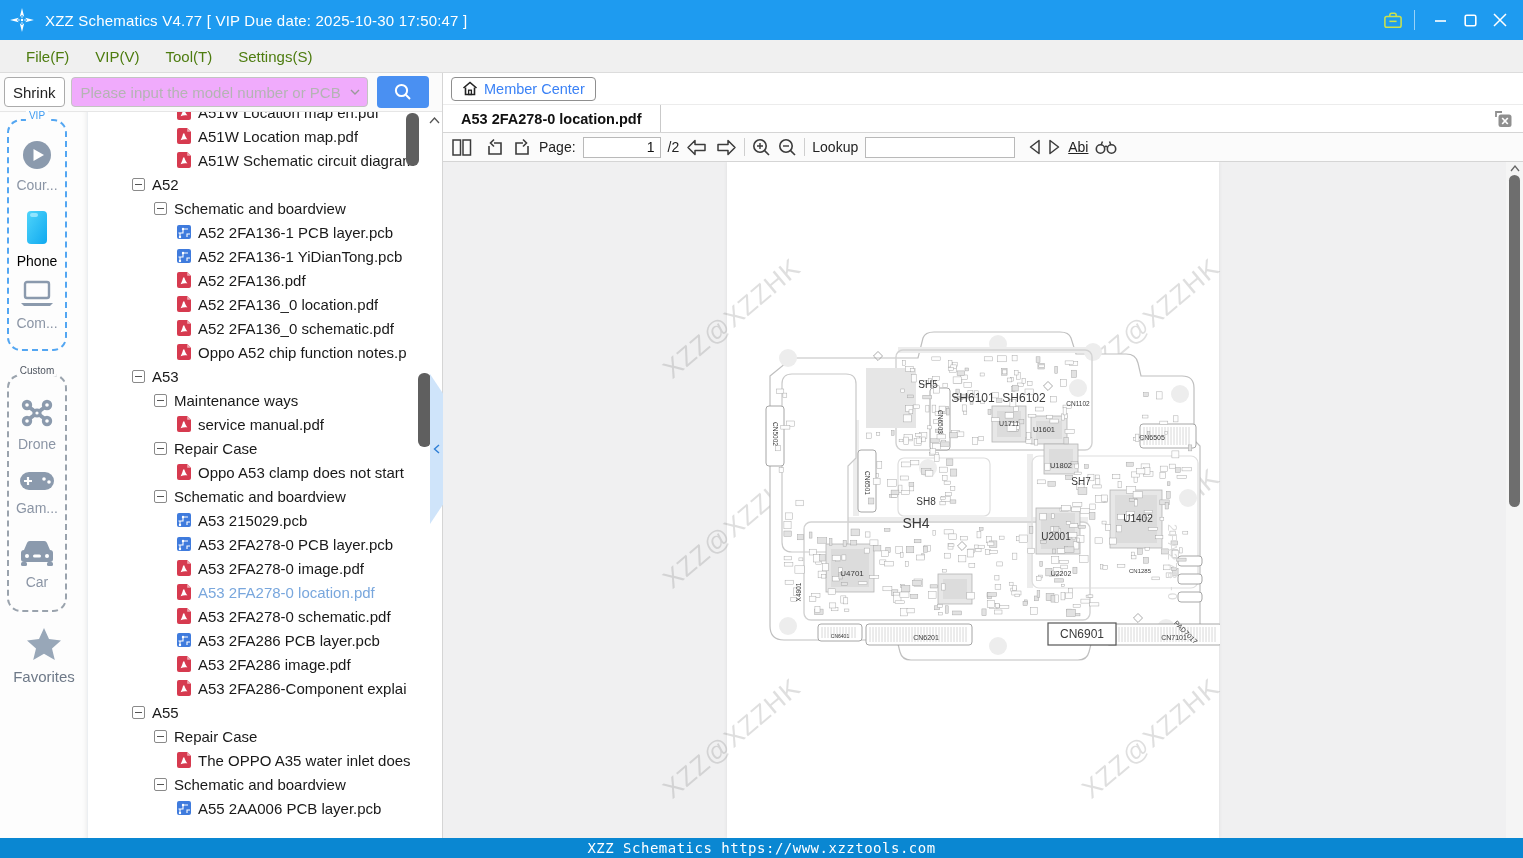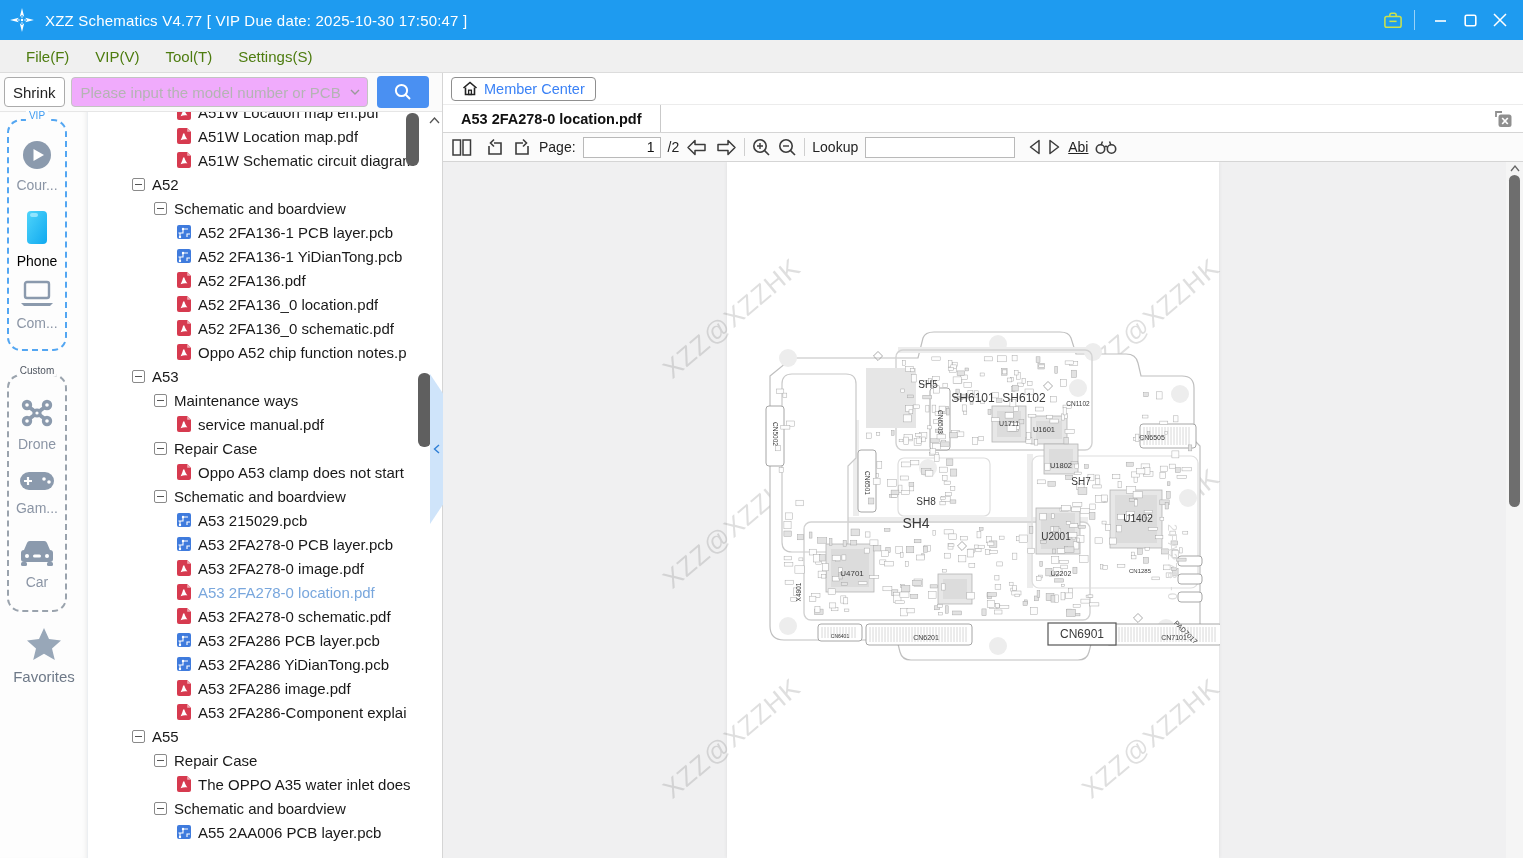--- a/index.html
+++ b/index.html
@@ -403,29 +403,20 @@
                 <span class="txt">A53 2FA278-0 schematic.pdf</span>
               </div>
               <div class="tree-row" style="padding-left: 88px;">
                 <svg class="fileicon" viewBox="0 0 16 16">
                   <rect x="1" y="1" width="14" height="14" rx="2" fill="#3f7bdd"></rect>
                   <path d="M4 13 V9 h3 V5 h5 M4 9 H2.5 M11 13 V10 h3" stroke="#fff" stroke-width="1.1" fill="none"></path>
                   <circle cx="7" cy="5" r="1.2" fill="#fff"></circle>
                   <circle cx="4" cy="13" r="1.2" fill="#fff"></circle>
                 </svg>
                 <span class="txt">A53 2FA286 PCB layer.pcb</span>
-              </div>
-              <div class="tree-row" style="padding-left: 88px;">
-                <svg class="fileicon" viewBox="0 0 16 16">
-                  <rect x="1" y="1" width="14" height="14" rx="2" fill="#3f7bdd"></rect>
-                  <path d="M4 13 V9 h3 V5 h5 M4 9 H2.5 M11 13 V10 h3" stroke="#fff" stroke-width="1.1" fill="none"></path>
-                  <circle cx="7" cy="5" r="1.2" fill="#fff"></circle>
-                  <circle cx="4" cy="13" r="1.2" fill="#fff"></circle>
-                </svg>
-                <span class="txt">A53 2FA286 YiDianTong.pcb</span>
               </div>
               <div class="tree-row" style="padding-left: 88px;">
                 <svg class="fileicon" viewBox="0 0 16 16">
                   <path d="M3 0 h8.2 L15 3.8 V14 a2 2 0 0 1-2 2 H3 a2 2 0 0 1-2-2 V2 a2 2 0 0 1 2-2 Z" fill="#d63a4f"></path>
                   <path d="M11.2 0 L15 3.8 h-3.8 Z" fill="#f0aab4"></path>
                   <path d="M4.6 12.2 c1.2-2.2 2.2-4.6 2.5-6.6 h1.3 c.4 2 1.6 4.3 3 5.8 -2-.4-4.6-.2-6.8.8 Z" fill="#fff"></path>
                 </svg>
                 <span class="txt">A53 2FA286 image.pdf</span>
               </div>
               <div class="tree-row" style="padding-left: 88px;">
@@ -1193,13 +1184,16 @@
         <div class="v-scroll">
           <svg style="position:absolute;left:4px;top:2px" width="10" height="9" viewBox="0 0 10 9">
             <path d="M1 7 L5 2 L9 7" fill="none" stroke="#666" stroke-width="1.3"></path>
             </svg>
           <div class="v-thumb"></div>
         </div>
       </div>
     </div>
   </div>
 
+  <div class="statusbar">
+    <span>XZZ Schematics https://www.xzztools.com</span>
+  </div>
 </div>
 
 </body></html>

